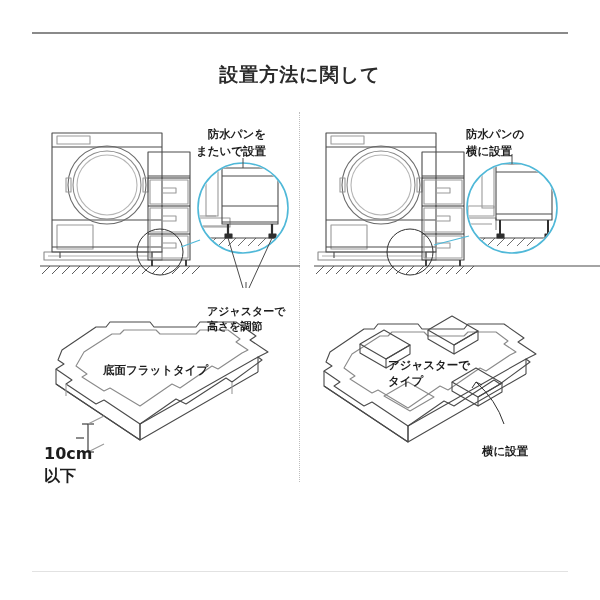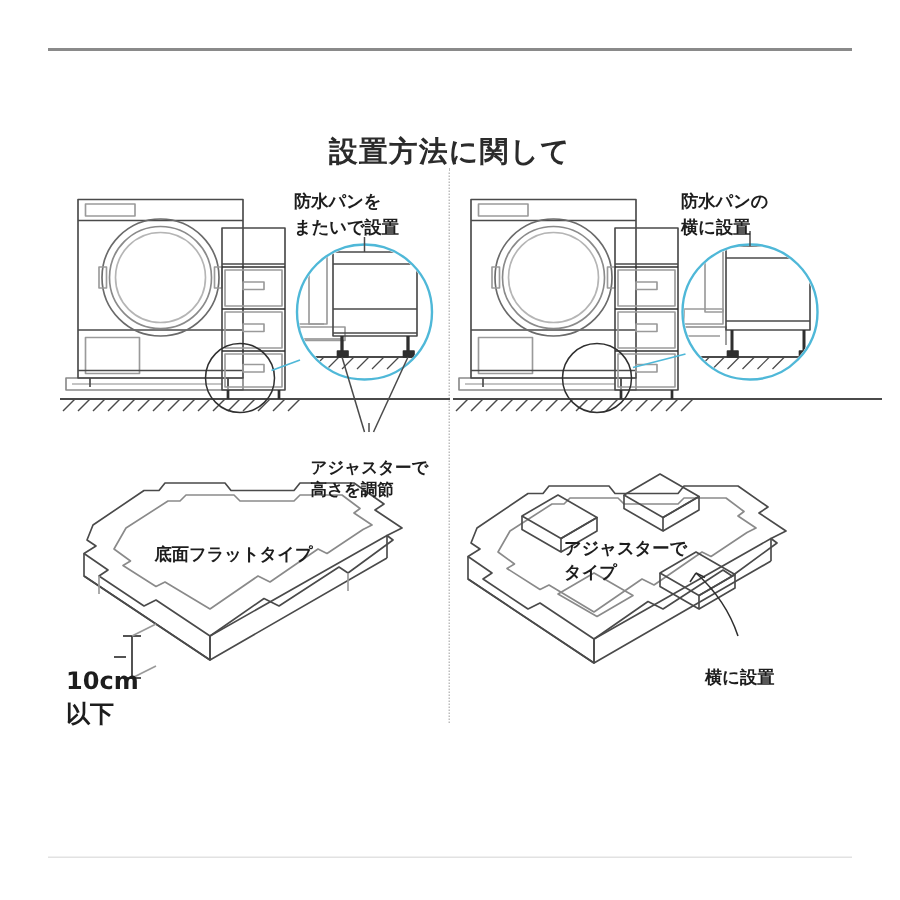--- a/index.html
+++ b/index.html
@@ -30,35 +30,34 @@
 
   
   .page-title {
     position: absolute;
     left: 0; top: 62px; width: 600px;
     text-align: center;
     font-size: 19px;
     font-weight: bold;
     color: #2b2b2b;
     letter-spacing: 1px;
-    margin-top: 26px;
   }
 
   
   .divider {
     position: absolute;
     left: 299px; top: 112px;
     width: 0; height: 370px;
     border-left: 1px dotted #bdbdbd;
   }
 
   
   .panel { position: absolute; top: 0; width: 300px; height: 600px; }
   .panel.left  { left: 0; }
-  .panel.right { left: 288px; }
+  .panel.right { left: 300px; }
 
   
   .callout-label {
     position: absolute;
     font-size: 11.5px;
     font-weight: bold;
     color: #1d1d1d;
     line-height: 1.45;
     white-space: pre-line;
   }
@@ -247,21 +246,21 @@
           <line x1="88" y1="424" x2="88" y2="452"></line>
           <line x1="82" y1="424" x2="94" y2="424"></line>
           <line x1="82" y1="452" x2="94" y2="452"></line>
           <line x1="88" y1="424" x2="104" y2="416" stroke="#9a9a9a"></line>
           <line x1="88" y1="452" x2="104" y2="444" stroke="#9a9a9a"></line>
           <line x1="76" y1="438" x2="84" y2="438" stroke="#2f2f2f"></line>
         </g>
       </g>
     </svg>
 
-    <div class="callout-label" style="left:196px; top:126px;">防水パンを
+    <div class="callout-label" style="left:196px; top:126px;text-align:right;">防水パンを
 またいで設置</div>
 
     <div class="small-label" style="left:207px; top:289px;">アジャスターで
 高さを調節</div>
 
     <div class="tray-label" style="left:103px; top:362px;font-family:Liberation Serif, serif;">底面フラットタイプ</div>
 
     <div class="small-label" style="left:44px; top:428px; font-size:16px;">10cm
 以下</div>
 

